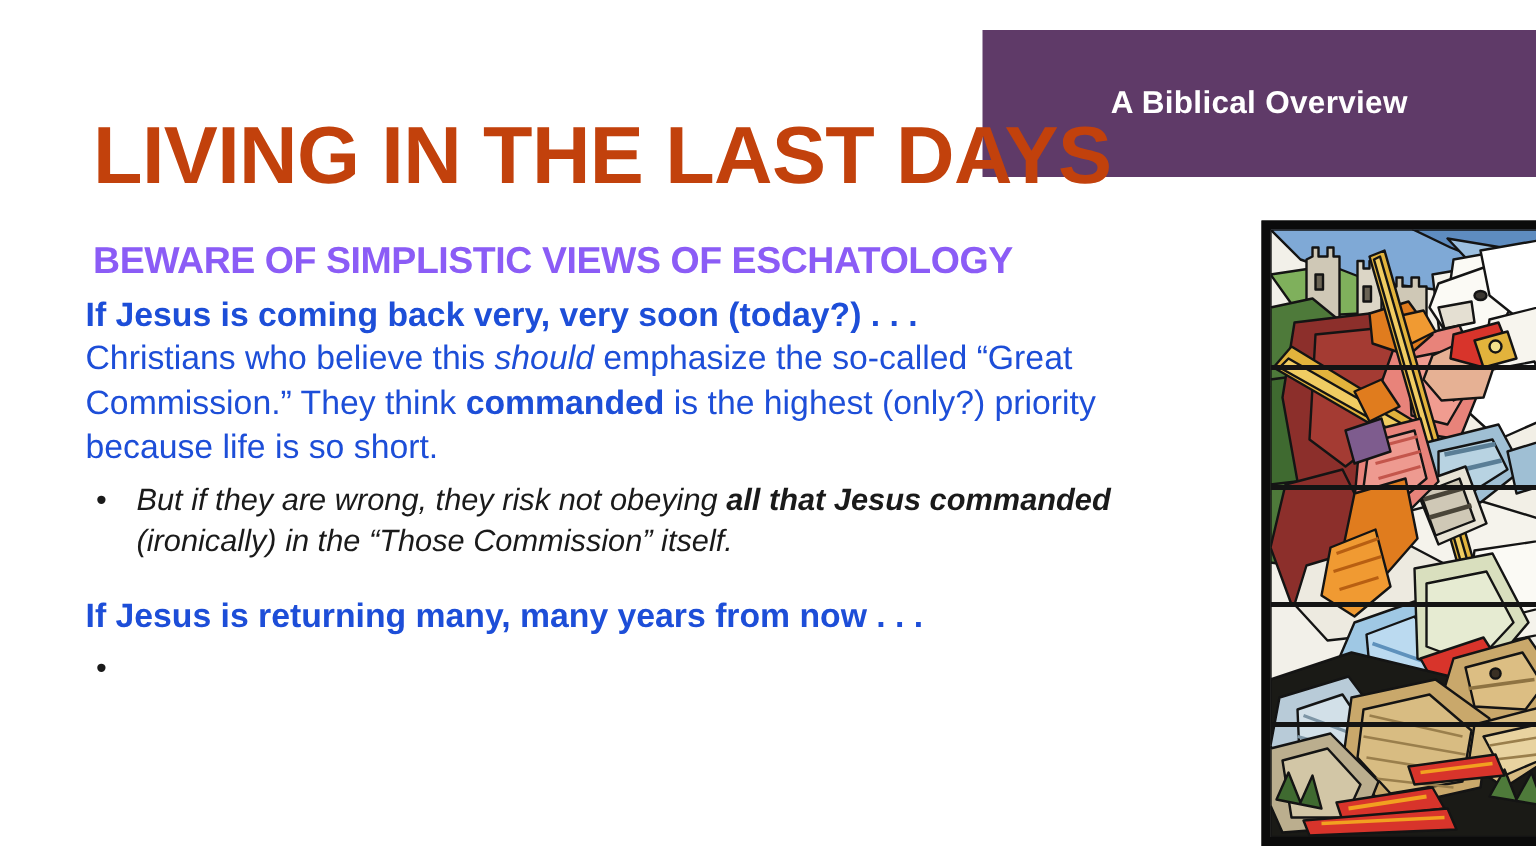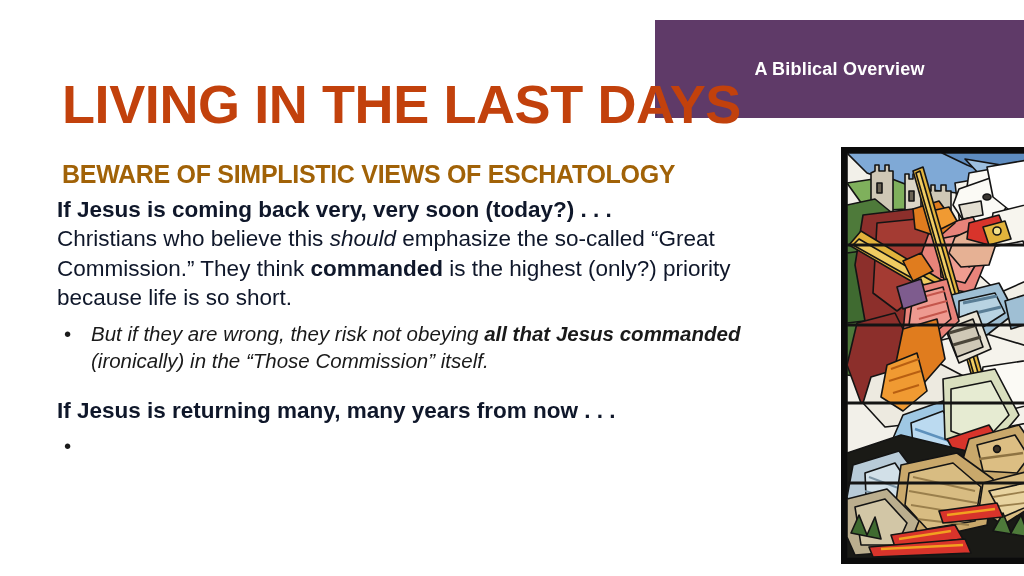--- a/index.html
+++ b/index.html
@@ -23,21 +23,21 @@
     top: 20px;
     width: 369px;
     height: 98px;
     background: #5f3a68;
     display: flex;
     align-items: center;
     justify-content: center;
   }
   .header-banner-label {
     color: #ffffff;
-    font-size: 18px;
+    font-size: 21px;
     font-weight: bold;
     letter-spacing: 0.2px;
     white-space: nowrap;
   }
 
   
   .slide-title {
     position: absolute;
     left: 62px;
     top: 41px;
@@ -49,39 +49,39 @@
     line-height: 1.0;
     white-space: nowrap;
   }
 
   
   .section-heading {
     position: absolute;
     left: 62px;
     top: 139px;
     width: 720px;
-    color: #a16207;
+    color: #8b5cf6;
     font-size: 25px;
     font-weight: bold;
     letter-spacing: -0.3px;
     white-space: nowrap;
   }
 
   
   .body-column {
     position: absolute;
     left: 57px;
     top: 195px;
     width: 700px;
   }
 
   .para {
     font-size: 22.5px;
     line-height: 1.31;
-    color: #0f172a;
+    color: #1d4ed8;
     margin: 0;
   }
   .para .lead {
     font-weight: bold;
   }
   .para em {
     font-style: italic;
   }
   .para strong {
     font-weight: bold;

